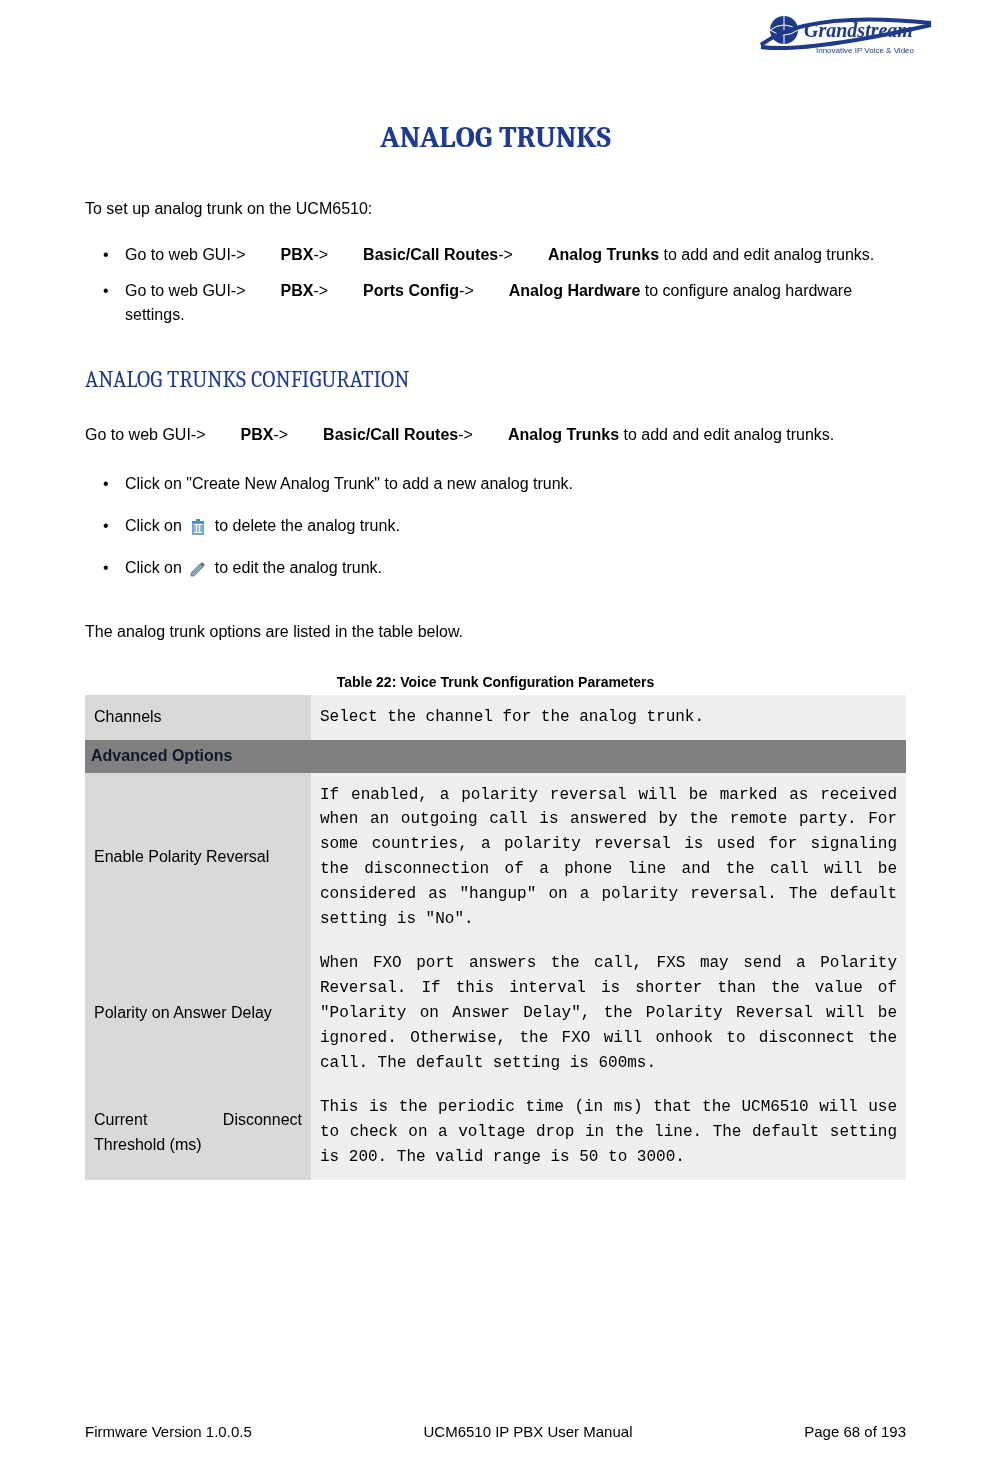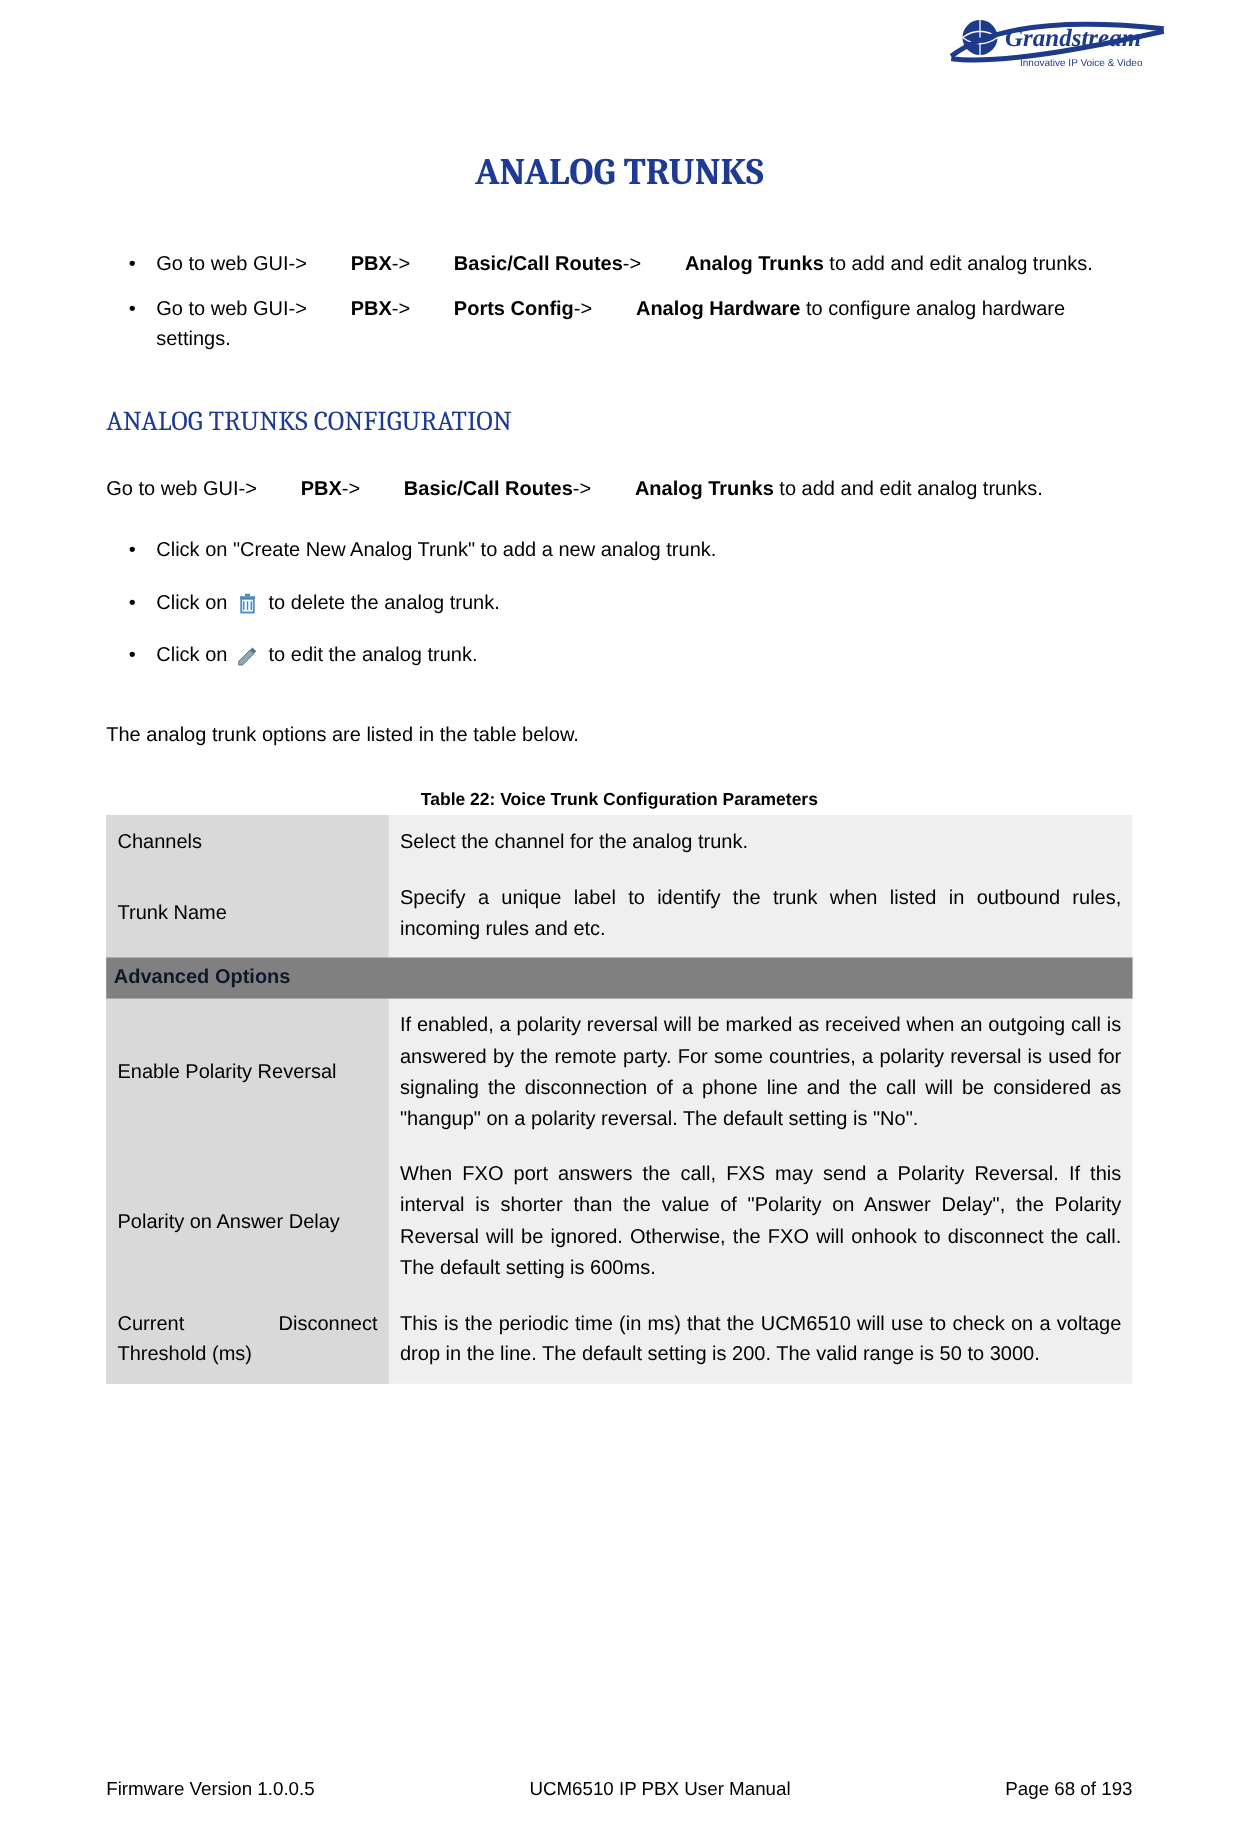--- a/index.html
+++ b/index.html
@@ -95,20 +95,21 @@
       font-size: 16px;
       line-height: 1.55;
       text-align: justify;
     }
     .col-left {
       width: 226px;
       background: #d9d9d9;
     }
     .col-right {
       background: #efefef;
+      font-family: Liberation Mono, monospace;
     }
     .section-row td {
       background: #808080;
       color: #0f172a;
       font-weight: bold;
       padding: 4px 6px;
     }
     .footer {
       position: absolute;
       bottom: 30px;
@@ -131,20 +132,21 @@
       <path d="M 14 25 Q 28 15 42 25 M 14 25 Q 28 35 42 25 M 28 11 L 28 39" stroke="#fff" stroke-width="1" fill="none"></path>
       <path d="M 5 40 Q 50 5 175 18" stroke="#1e3a8a" stroke-width="4" fill="none"></path>
       <path d="M 5 42 Q 50 48 175 20" stroke="#1e3a8a" stroke-width="4" fill="none"></path>
       <text x="48" y="32" font-family="Georgia" font-style="italic" font-weight="bold" font-size="20" fill="#1e3a8a">Grandstream</text>
       <text x="60" y="48" font-family="Arial" font-size="8" fill="#1e3a8a">Innovative IP Voice &amp; Video</text>
     </svg>
   </div>
 
   <h1 class="main-title">ANALOG TRUNKS</h1>
 
+  <p class="intro">To set up analog trunk on the UCM6510:</p>
 
   <ul class="bullet-list">
     <li>
       <span>Go to web GUI-&gt;</span><span class="b">PBX</span><span>-&gt;</span><span class="b">Basic/Call Routes</span><span>-&gt;</span><span class="b">Analog Trunks</span><span> to add and edit analog trunks.</span>
     </li>
     <li>
       <span>Go to web GUI-&gt;</span><span class="b">PBX</span><span>-&gt;</span><span class="b">Ports Config</span><span>-&gt;</span><span class="b">Analog Hardware</span><span> to configure analog hardware settings.</span>
     </li>
   </ul>
 
@@ -187,24 +189,20 @@
   <table>
     <colgroup>
         <col class="col-left">
         <col>
       </colgroup>
     <tbody>
         <tr>
       <td class="col-left">Channels</td>
       <td class="col-right">Select the channel for the analog trunk.</td>
     </tr>
-    <tr>
-      <td class="col-left">Trunk Name</td>
-      <td class="col-right">Specify a unique label to identify the trunk when listed in outbound rules, incoming rules and etc.</td>
-    </tr>
     <tr class="section-row">
       <td colspan="2">Advanced Options</td>
     </tr>
     <tr>
       <td class="col-left">Enable Polarity Reversal</td>
       <td class="col-right">If enabled, a polarity reversal will be marked as received when an outgoing call is answered by the remote party. For some countries, a polarity reversal is used for signaling the disconnection of a phone line and the call will be considered as "hangup" on a polarity reversal. The default setting is "No".</td>
     </tr>
     <tr>
       <td class="col-left">Polarity on Answer Delay</td>
       <td class="col-right">When FXO port answers the call, FXS may send a Polarity Reversal. If this interval is shorter than the value of "Polarity on Answer Delay", the Polarity Reversal will be ignored. Otherwise, the FXO will onhook to disconnect the call. The default setting is 600ms.</td>

